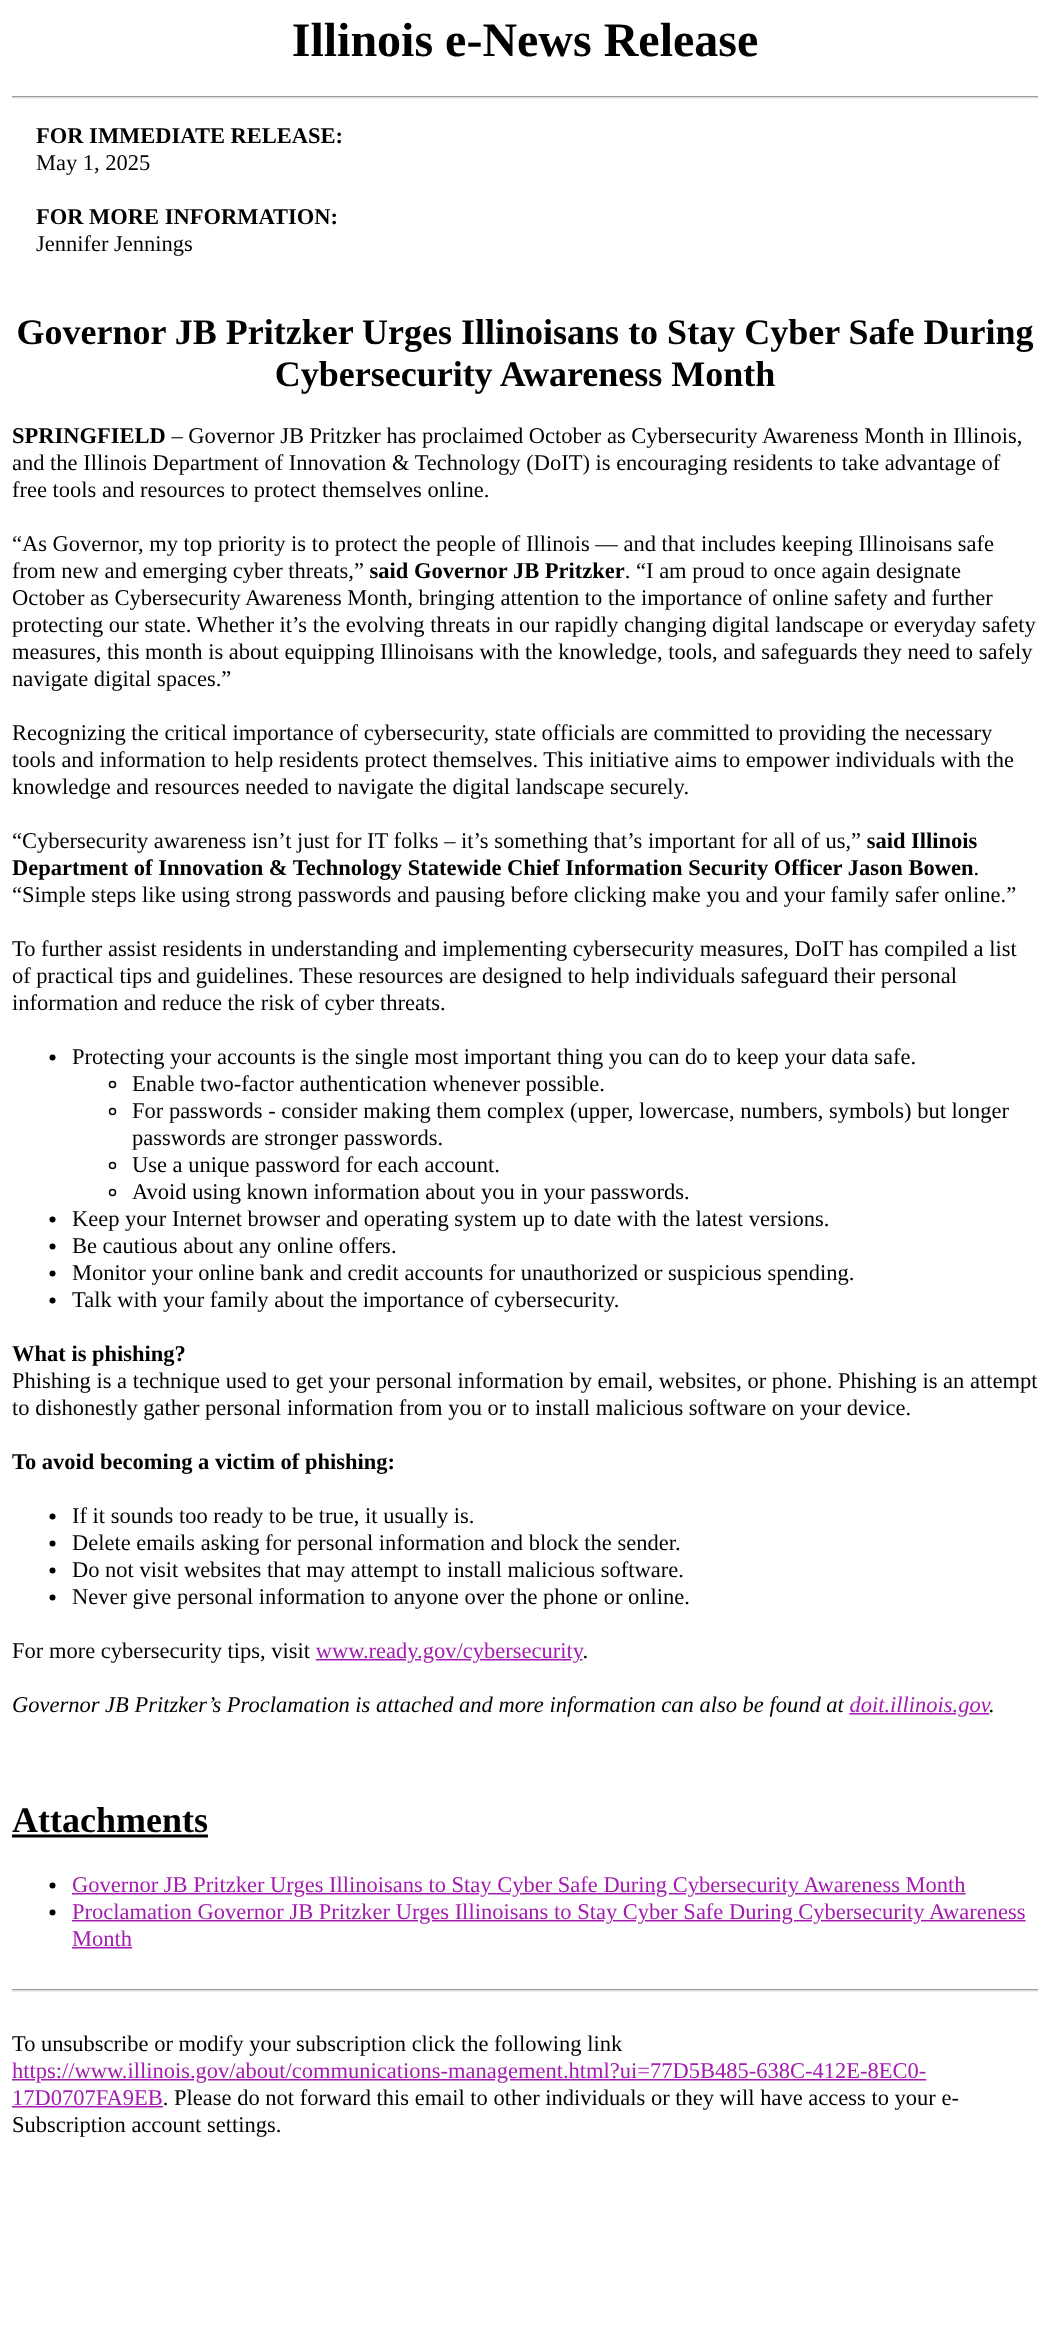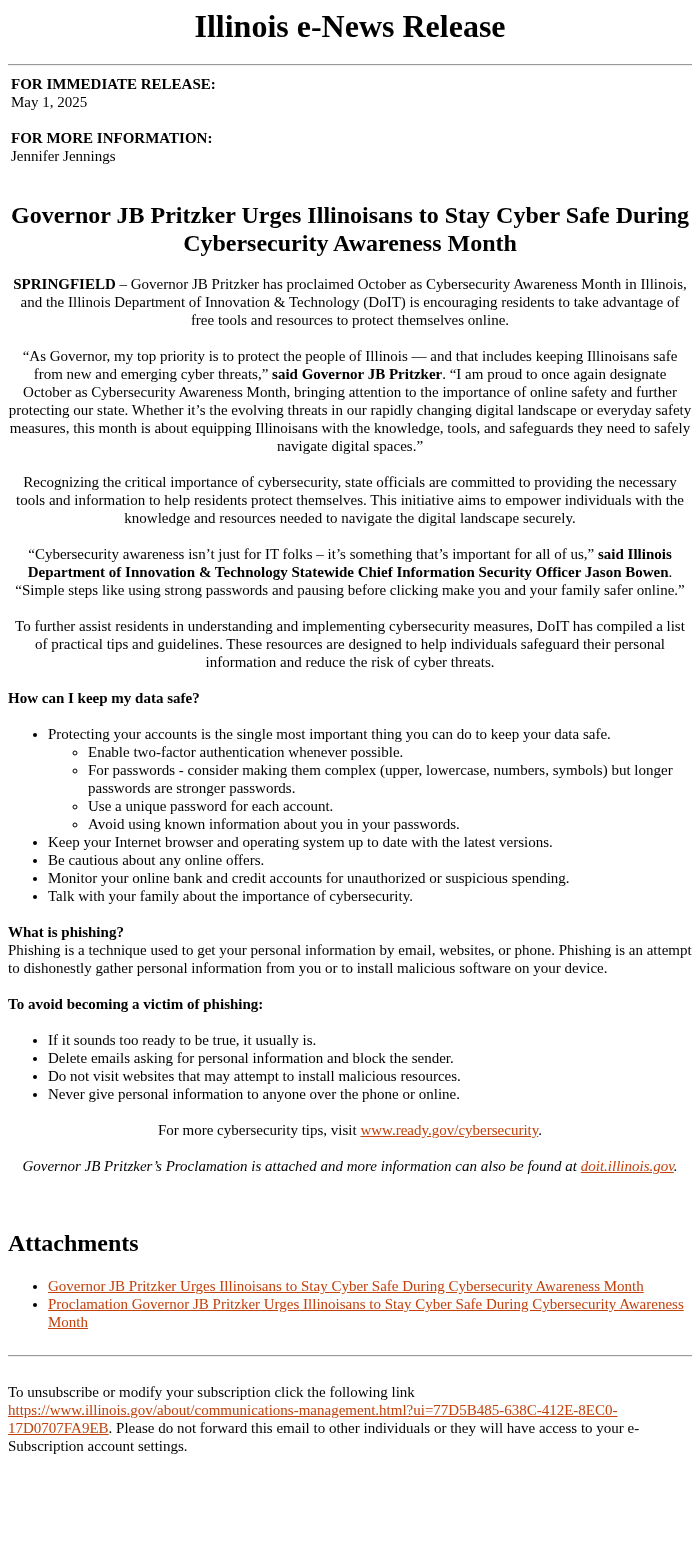--- a/index.html
+++ b/index.html
@@ -15,46 +15,46 @@
     margin: 0; padding-top: 6px;
     text-align: center;
     font-size: 32px; line-height: 40px;
     font-weight: bold;
   }
   hr.rule {
     border: 0; border-top: 1px solid #9a9a9a; border-bottom: 1px solid #eeeeee;
     margin: 18px 0 9px 0; height: 0;
   }
   .meta-label { font-weight: bold; }
-  .meta-block { margin: 3px; }
+  .meta-block { margin: 16px; }
   .meta-gap { height: 18px; }
   h2.headline {
     margin: 36px 0 0 0;
     text-align: center;
     font-size: 24px; line-height: 28px;
     font-weight: bold;
   }
   p.subhead {
     margin: 17px 0 0 0;
     text-align: center;
     font-weight: bold; font-style: italic;
   }
   p { margin: 14px 0 0 0; }
-  p.para { margin-top: 18px; text-align: center; }
+  p.para { margin-top: 18px; }
   .b { font-weight: bold; }
   .section-title { font-weight: bold; margin-top: 18px; }
   ul { margin: 18px 0 0 0; padding-left: 40px; }
   ul ul { margin: 0; padding-left: 40px; list-style-type: circle; }
   ul.disc { list-style-type: disc; }
   li { margin: 0; }
-  a { color: #c2410c; text-decoration: underline; }
+  a { color: #a21caf; text-decoration: underline; }
   .italic { font-style: italic; }
   h2.attach-title {
     margin: 54px 0 0 0;
-    font-size: 24px; line-height: 28px; font-weight: bold;
+    font-size: 24px; line-height: 28px; font-weight: bold; text-decoration: underline;
   }
   ul.attach-list { margin-top: 20px; }
   hr.rule2 {
     border: 0; border-top: 1px solid #9a9a9a; border-bottom: 1px solid #eeeeee;
     margin: 24px 0 0 0; height: 0;
   }
   p.footer { margin-top: 26px; }
   .bottom-space { height: 18px; }
 </style>
 </head>
@@ -80,21 +80,20 @@
   <p class="para"><span class="b">SPRINGFIELD</span><span> – Governor JB Pritzker has proclaimed October as Cybersecurity Awareness Month in Illinois, and the Illinois Department of Innovation &amp; Technology (DoIT) is encouraging residents to take advantage of free tools and resources to protect themselves online.</span></p>
 
   <p class="para"><span>“As Governor, my top priority is to protect the people of Illinois — and that includes keeping Illinoisans safe from new and emerging cyber threats,” </span><span class="b">said Governor JB Pritzker</span><span>. “I am proud to once again designate October as Cybersecurity Awareness Month, bringing attention to the importance of online safety and further protecting our state. Whether it’s the evolving threats in our rapidly changing digital landscape or everyday safety measures, this month is about equipping Illinoisans with the knowledge, tools, and safeguards they need to safely navigate digital spaces.”</span></p>
 
   <p class="para">Recognizing the critical importance of cybersecurity, state officials are committed to providing the necessary tools and information to help residents protect themselves. This initiative aims to empower individuals with the knowledge and resources needed to navigate the digital landscape securely.</p>
 
   <p class="para"><span>“Cybersecurity awareness isn’t just for IT folks – it’s something that’s important for all of us,” </span><span class="b">said Illinois Department of Innovation &amp; Technology Statewide Chief Information Security Officer Jason Bowen</span><span>. “Simple steps like using strong passwords and pausing before clicking make you and your family safer online.”</span></p>
 
   <p class="para">To further assist residents in understanding and implementing cybersecurity measures, DoIT has compiled a list of practical tips and guidelines. These resources are designed to help individuals safeguard their personal information and reduce the risk of cyber threats.</p>
 
-  <div class="section-title">How can I keep my data safe?</div>
 
   <ul class="disc">
     <li>
       <span>Protecting your accounts is the single most important thing you can do to keep your data safe.</span>
       <ul>
         <li>Enable two-factor authentication whenever possible.</li>
         <li>For passwords - consider making them complex (upper, lowercase, numbers, symbols) but longer passwords are stronger passwords.</li>
         <li>Use a unique password for each account.</li>
         <li>Avoid using known information about you in your passwords.</li>
       </ul>
@@ -106,21 +105,21 @@
   </ul>
 
   <div class="section-title">What is phishing?</div>
   <div>Phishing is a technique used to get your personal information by email, websites, or phone. Phishing is an attempt to dishonestly gather personal information from you or to install malicious software on your device.</div>
 
   <div class="section-title">To avoid becoming a victim of phishing:</div>
 
   <ul class="disc">
     <li>If it sounds too ready to be true, it usually is.</li>
     <li>Delete emails asking for personal information and block the sender.</li>
-    <li>Do not visit websites that may attempt to install malicious resources.</li>
+    <li>Do not visit websites that may attempt to install malicious software.</li>
     <li>Never give personal information to anyone over the phone or online.</li>
   </ul>
 
   <p class="para"><span>For more cybersecurity tips, visit </span><a href="#">www.ready.gov/cybersecurity</a><span>.</span></p>
 
   <p class="para italic"><span>Governor JB Pritzker’s Proclamation is attached and more information can also be found at </span><a href="#">doit.illinois.gov</a><span>.</span></p>
 
   <h2 class="attach-title">Attachments</h2>
 
   <ul class="disc attach-list">

